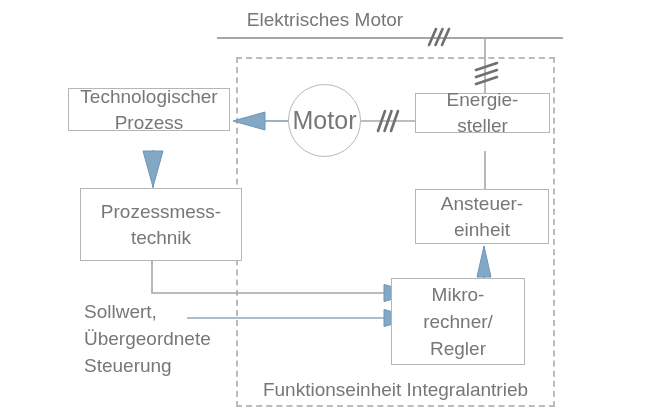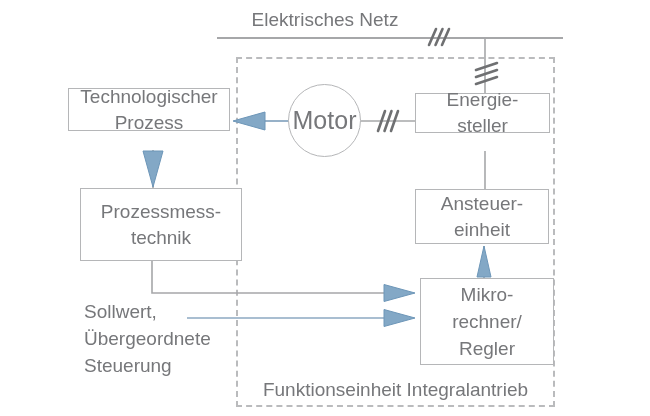--- a/index.html
+++ b/index.html
@@ -49,21 +49,21 @@
     border-radius:50%;
     background:var(--background);
     display:flex;align-items:center;justify-content:center;
     font-size:25px;
     z-index:3;
   }
   .box-tech{left:68px;top:88px;width:162px;height:43px;}
   .box-prozessmess{left:80px;top:188px;width:162px;height:73px;}
   .box-energiesteller{left:415px;top:93px;width:135px;height:40px;}
   .box-ansteuer{left:415px;top:189px;width:134px;height:55px;}
-  .box-mikro{left:420px;top:278px;width:134px;height:87px;line-height:27px;}
+  .box-mikro{left:391px;top:278px;width:134px;height:87px;line-height:27px;}
   .label{position:absolute;font-size:19px;z-index:3;}
   .grid-label{left:217px;top:9px;width:216px;text-align:center;}
   .input-label{left:84px;top:298px;line-height:27px;white-space:pre-line;}
   .unit-label{left:236px;top:379px;width:319px;text-align:center;}
 </style>
 </head>
 <body>
 
 <div class="canvas">
 
@@ -106,21 +106,21 @@
     <line x1="484" y1="246" x2="484" y2="278" stroke="var(--slash-gray)" stroke-width="1"></line>
     <polygon points="484,246 477,277 491,277" fill="var(--arrow-blue-fill)" stroke="var(--arrow-blue-stroke)" stroke-width="1"></polygon>
 
     <polyline points="152,245 152,293 384,293" fill="none" stroke="var(--wire-gray)" stroke-width="1.6"></polyline>
     <polygon points="415,293 384,284.5 384,301.5" fill="var(--arrow-blue-fill)" stroke="var(--arrow-blue-stroke)" stroke-width="1"></polygon>
 
     <line x1="187" y1="318" x2="384" y2="318" stroke="var(--wire-blue)" stroke-width="1.6"></line>
     <polygon points="415,318 384,309.5 384,326.5" fill="var(--arrow-blue-fill)" stroke="var(--arrow-blue-stroke)" stroke-width="1"></polygon>
   </svg>
 
-  <div class="label grid-label">Elektrisches Netz</div>
+  <div class="label grid-label">Elektrisches Motor</div>
 
   <div class="box box-tech">Technologischer
 Prozess</div>
 
   <div class="box box-prozessmess">Prozessmess-
 technik</div>
 
   <div class="circle">Motor</div>
 
   <div class="box box-energiesteller">Energie-

